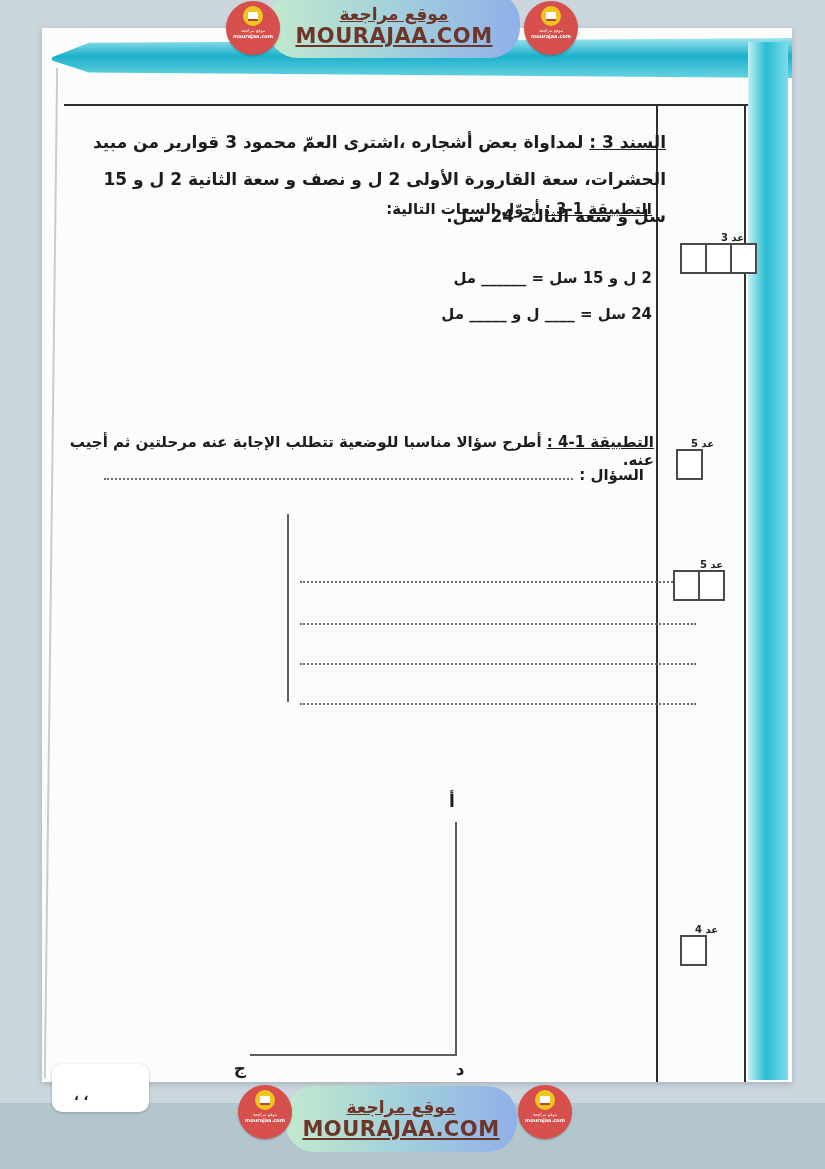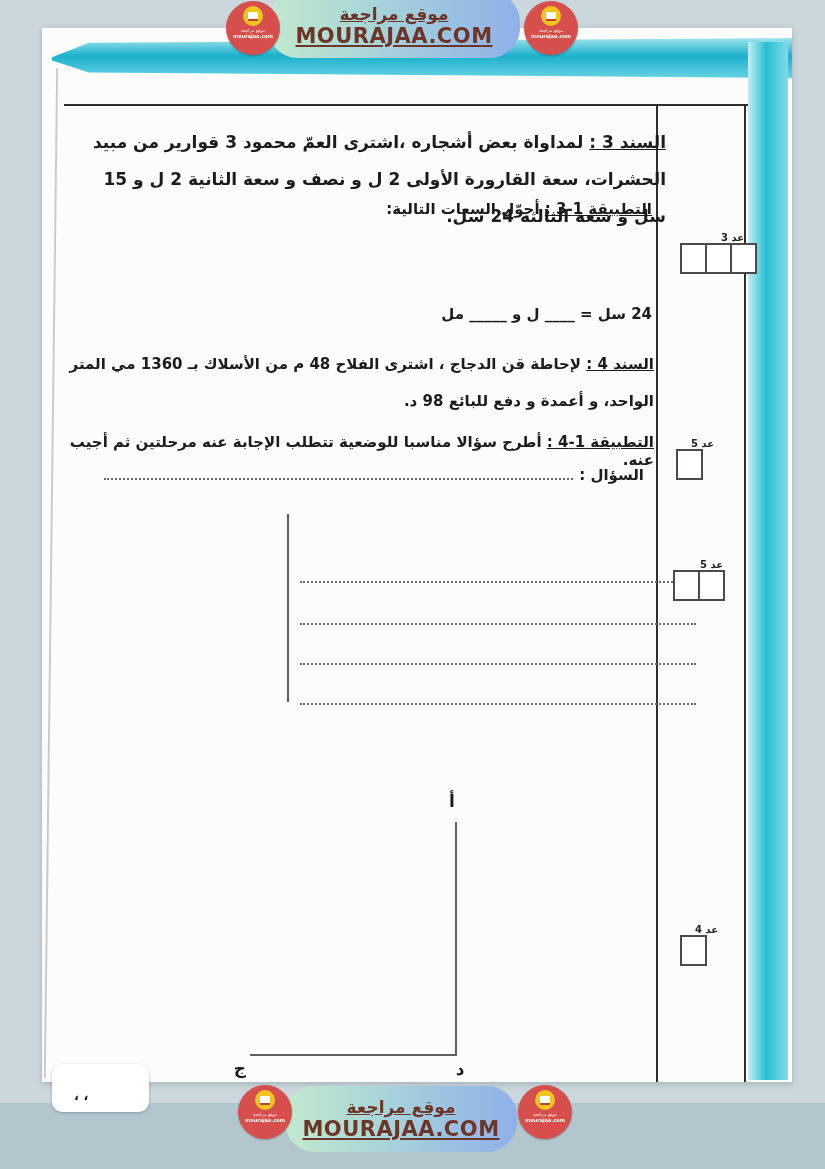--- a/index.html
+++ b/index.html
@@ -64,26 +64,23 @@
 
   <div class="abs ar" style="left:24px;top:96px;width:586px;font-size:17px;line-height:37px;margin-left:14px;">
     <span class="title">السند 3 :</span>
     <span>لمداواة بعض أشجاره ،اشترى العمّ محمود 3 قوارير من مبيد الحشرات، سعة القارورة الأولى 2 ل و نصف و سعة الثانية 2 ل و 15 سل و سعة الثالثة 24 سل.</span>
   </div>
 
   <div class="abs ar" style="left:200px;top:172px;width:410px;font-size:15px;">
     <span class="title">التطبيقة 1-3 :</span>
     <span style="font-weight:700;">أحوّل السعات التالية:</span>
   </div>
+  <div class="abs ar" style="left:250px;top:241px;width:360px;font-size:15px;">2 ل و 15 سل = ______ مل</div>
   <div class="abs ar" style="left:250px;top:277px;width:360px;font-size:15px;">24 سل = ____ ل و _____ مل</div>
 
-  <div class="abs ar" style="left:24px;top:318px;width:588px;font-size:15px;line-height:37px;">
-    <span class="title">السند 4 :</span>
-    <span>لإحاطة قن الدجاج ، اشترى الفلاح 48 م من الأسلاك بـ 1360 مي المتر الواحد، و أعمدة و دفع للبائع 98 د.</span>
-  </div>
 
   <div class="abs ar" style="left:24px;top:405px;width:588px;font-size:15px;">
     <span class="title">التطبيقة 1-4 :</span>
     <span>أطرح سؤالا مناسبا للوضعية تتطلب الإجابة عنه مرحلتين ثم أجيب عنه.</span>
   </div>
   <div class="abs" style="left:62px;top:438px;width:540px;display:flex;direction:rtl;align-items:flex-end;">
     <span class="ar" style="font-size:15px;">السؤال :</span>
     <span class="dotted" style="flex:1;margin:0 6px 4px 0;"></span>
   </div>
 

